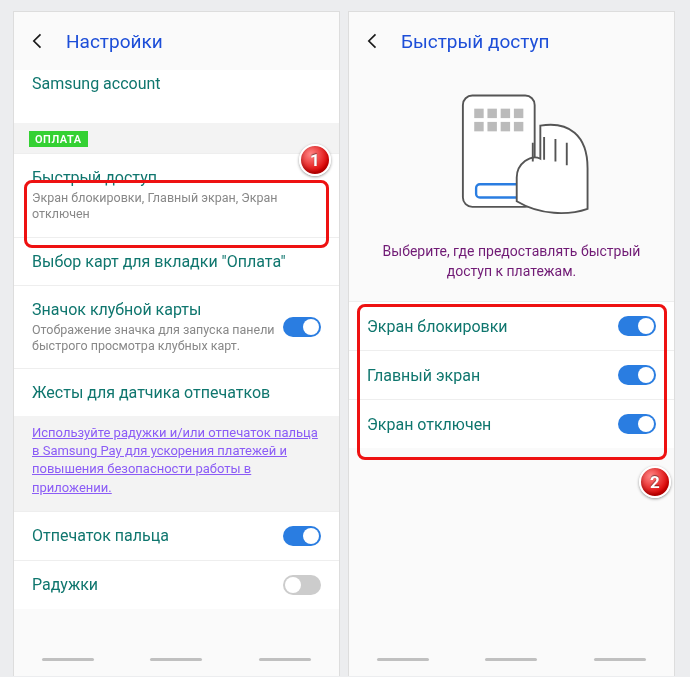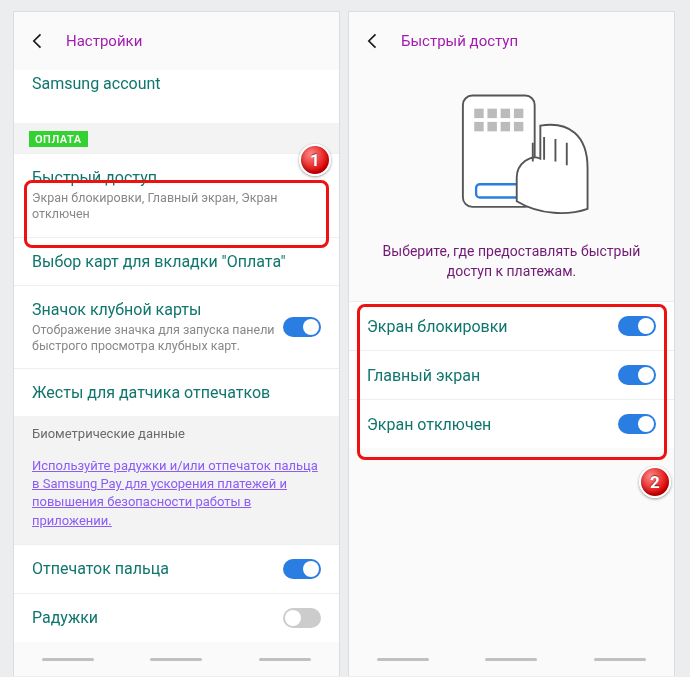--- a/index.html
+++ b/index.html
@@ -40,22 +40,22 @@
     width: 24px;
     height: 24px;
     display: flex;
     align-items: center;
     justify-content: center;
     color: #1a1a1a;
     margin-right: 16px;
   }
   .back-arrow svg { width: 20px; height: 20px; }
   .header-title {
-    font-size: 15px;
-    color: #a21caf;
+    font-size: 19px;
+    color: #1d4ed8;
     font-weight: 400;
   }
   .row {
     padding: 14px 18px;
     background: #fff;
     border-top: 1px solid #eee;
     position: relative;
   }
   .row.with-toggle {
     display: flex;
@@ -214,21 +214,20 @@
       </div>
       <div class="toggle on">
           <div class="knob"></div>
         </div>
     </div>
 
     <div class="row">
       <div class="row-title">Жесты для датчика отпечатков</div>
     </div>
 
-    <div class="section-label">Биометрические данные</div>
     <div class="section-hint">Используйте радужки и/или отпечаток пальца в Samsung Pay для ускорения платежей и повышения безопасности работы в приложении.</div>
 
     <div class="row with-toggle">
       <div class="row-title left-col">Отпечаток пальца</div>
       <div class="toggle on">
           <div class="knob"></div>
         </div>
     </div>
 
     <div class="row with-toggle">

